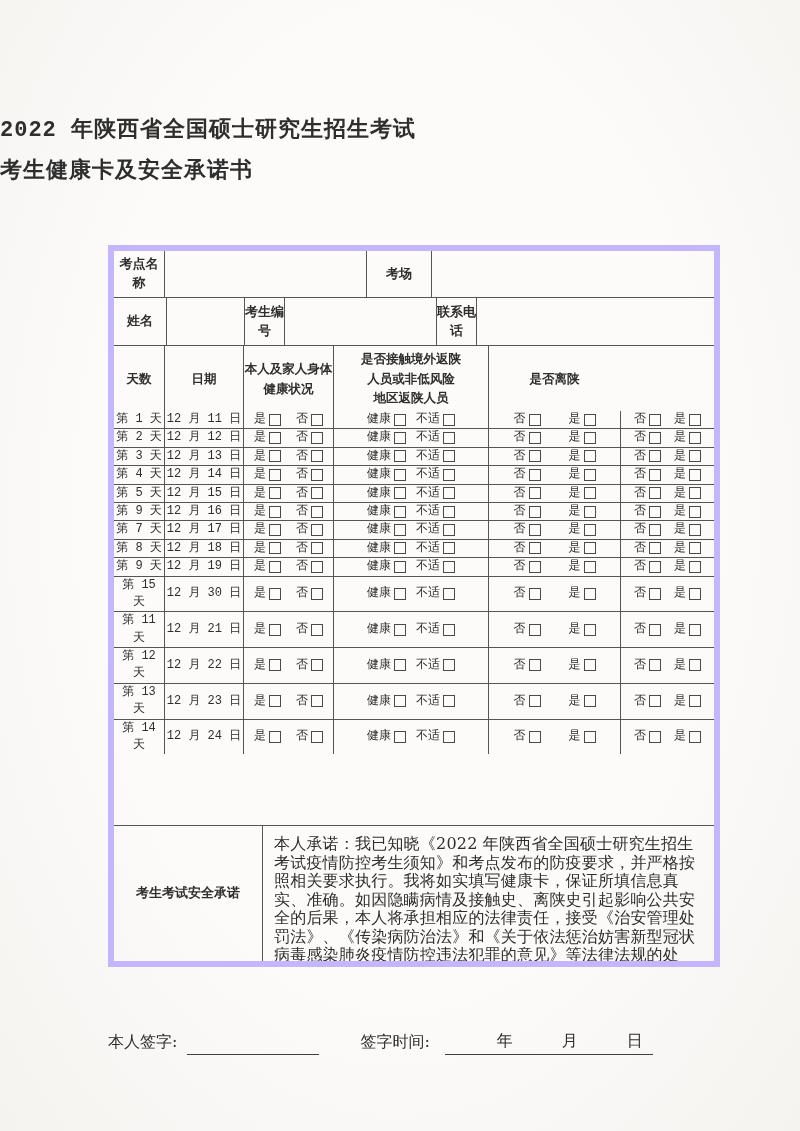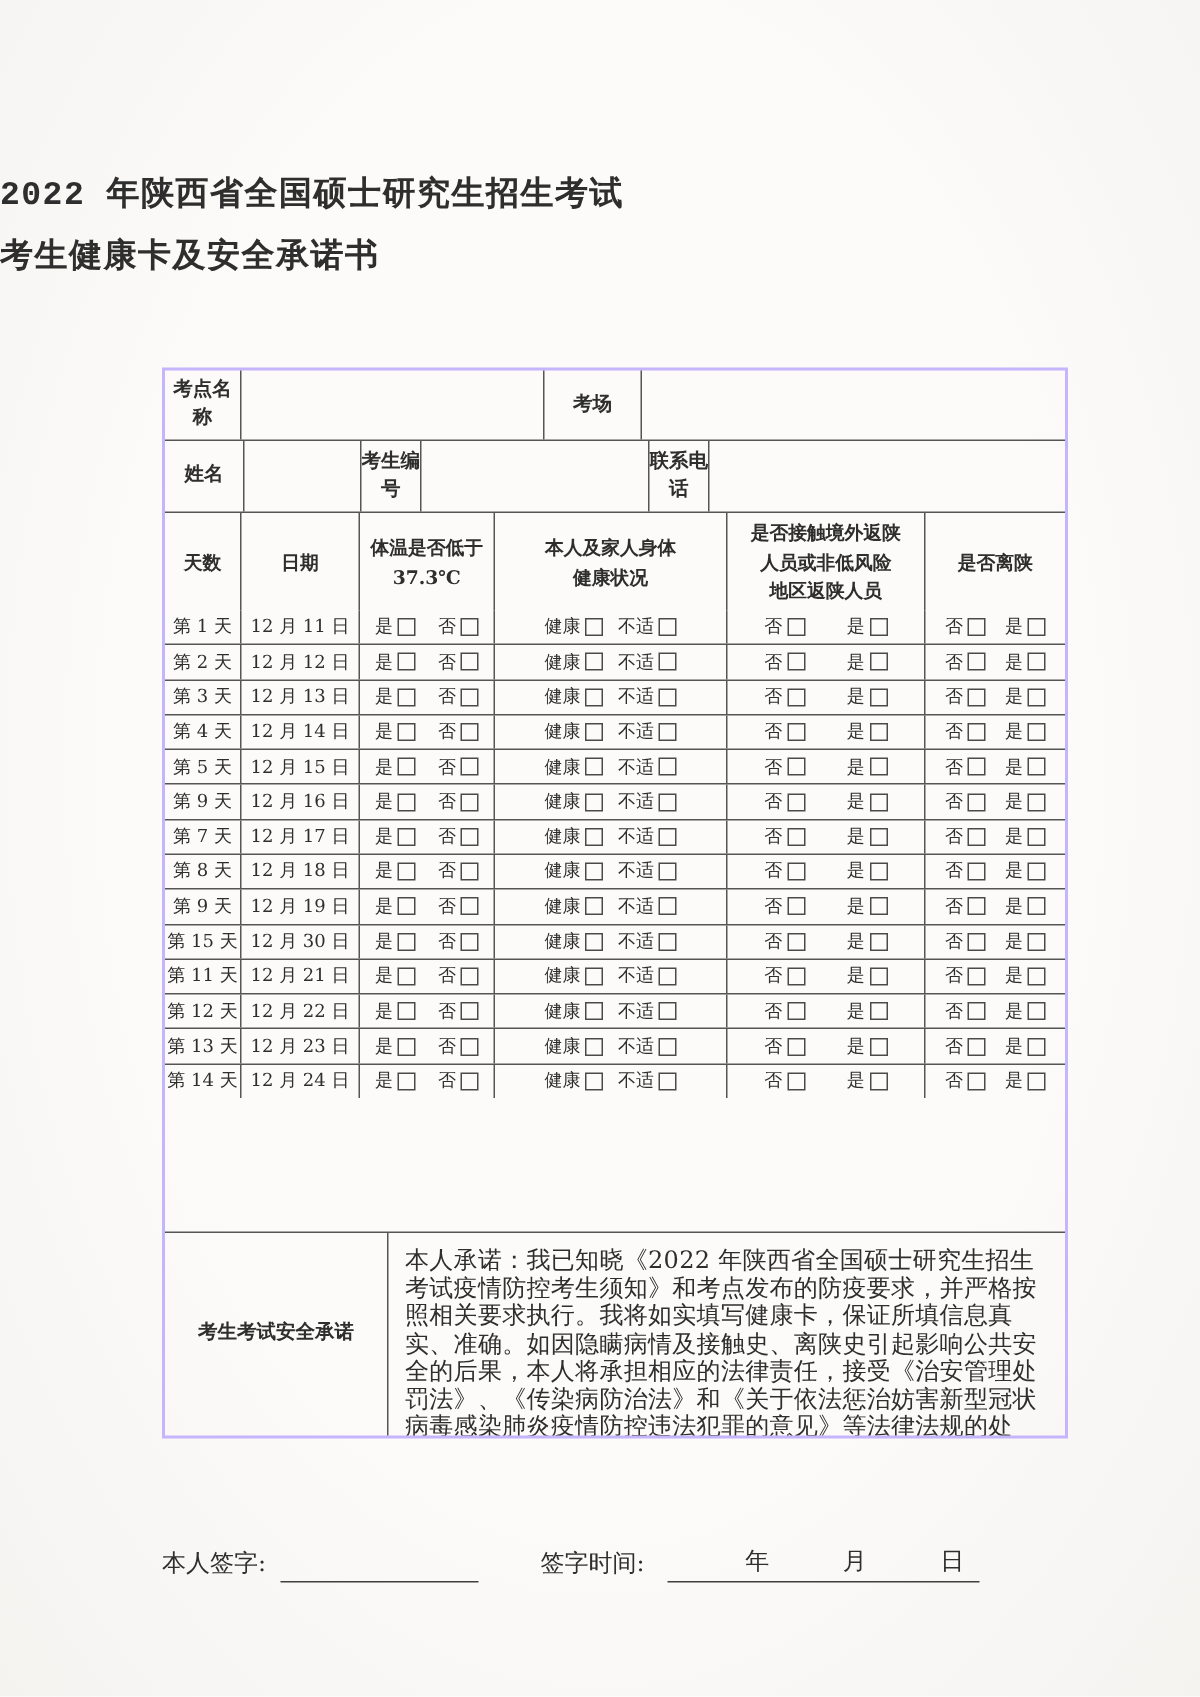--- a/index.html
+++ b/index.html
@@ -11,40 +11,40 @@
     position:relative;
     overflow:hidden;
   }
   .title-block{ text-align:left; padding-top:110px;font-family:Liberation Mono, monospace; }
   .title-line{
     font-size:22px; font-weight:bold; line-height:41px; letter-spacing:1px;
   }
   
   .form-table{
     position:absolute; left:108px; top:245px; width:600px;
-    border:2px solid #c4b5fd; box-sizing:content-box;
+    border:6px solid #c4b5fd; box-sizing:content-box;
     font-size:13px;
   }
   .band{ display:grid; }
   .band + .band{ border-top:1px solid #555; }
   .cell{
     display:flex; align-items:center; justify-content:center;
     text-align:center; box-sizing:border-box; overflow:hidden;
     line-height:1.45;
   }
   .cell + .cell{ border-left:1px solid #555; }
   .lbl{ font-weight:600; }
   .band-site{ grid-template-columns:50px 202px 65px 283px; height:46px; }
   .band-name{ grid-template-columns:52px 78px 40px 152px 40px 238px; height:47px; }
   .band-head{ grid-template-columns:50px 79px 90px 155px 132px 94px; height:65px; }
   .band-head .cell{ white-space:pre-line; font-weight:600; font-size:12.5px; line-height:1.55; }
   .rows-wrap{ display:flex; flex-direction:column; height:325px; }
   .trow{
     display:grid; grid-template-columns:50px 79px 90px 155px 132px 94px;
-    flex:1; border-top:1px solid #555;
+    flex:1; border-top:1px solid #555;font-family:Liberation Mono, monospace;
   }
   .rows-wrap .trow:first-child{ border-top:none; }
   .trow .cell{ font-size:12px; }
   .band-record{ grid-template-columns:148px 452px; height:89px; }
   .band-commit{ grid-template-columns:148px 452px; height:135px; }
   .record-label{ padding:6px 8px; line-height:1.75; }
   .commit-text{
     justify-content:flex-start; align-items:flex-start;
     text-align:left; padding:9px 11px 6px 11px;
     font-size:16px; line-height:18.5px; letter-spacing:0.2px;
@@ -99,22 +99,20 @@
     <div class="cell"></div>
     <div class="cell lbl">考生编号</div>
     <div class="cell"></div>
     <div class="cell lbl">联系电话</div>
     <div class="cell"></div>
   </div>
 
   <div class="band band-head">
     <div class="cell">天数</div>
     <div class="cell">日期</div>
-    <div class="cell">体温是否低于
-37.3℃</div>
     <div class="cell">本人及家人身体
 健康状况</div>
     <div class="cell">是否接触境外返陕
 人员或非低风险
 地区返陕人员</div>
     <div class="cell">是否离陕</div>
   </div>
 
   <div class="rows-wrap">
       <div class="trow">

